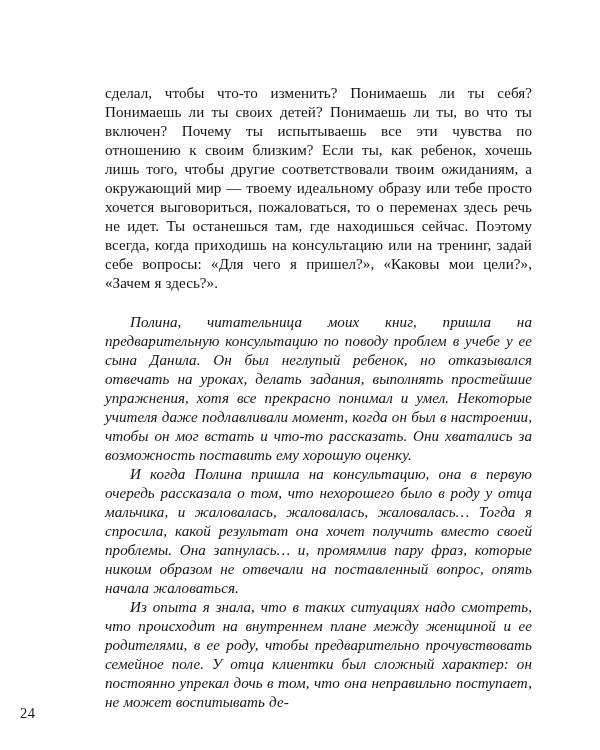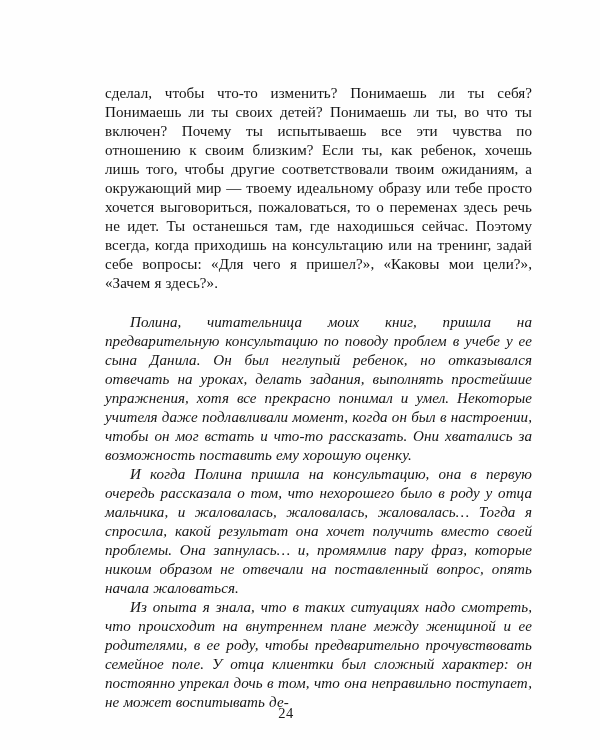--- a/index.html
+++ b/index.html
@@ -53,26 +53,27 @@
     margin-top: 19px;
   }
   .last-line-full {
     text-align-last: left;
   }
   .page-number {
     position: absolute;
     left: 0;
     top: 705px;
     width: 572px;
-    text-align: center;
+    text-align: left;
     font-family: "Liberation Serif", "DejaVu Serif", serif;
     font-size: 14.5px;
     font-style: normal;
     color: #1a1a1a;
     letter-spacing: 0.5px;
+    padding-left: 20px;
   }
 </style>
 </head>
 <body>
 
 <div class="page">
 
   <div class="text-block">
 
     <p class="roman">сделал, чтобы что-то изменить? Понимаешь ли ты себя? Понимаешь ли ты своих детей? Понимаешь ли ты, во что ты включен? Почему ты испытываешь все эти чувства по отношению к своим близким? Если ты, как ребенок, хочешь лишь того, чтобы другие соответствовали твоим ожиданиям, а окружающий мир — твоему идеальному образу или тебе просто хочется выговориться, пожаловаться, то о переменах здесь речь не идет. Ты останешься там, где находишься сейчас. Поэтому всегда, когда приходишь на консультацию или на тренинг, задай себе вопросы: «Для чего я пришел?», «Каковы мои цели?», «Зачем я здесь?».</p>

